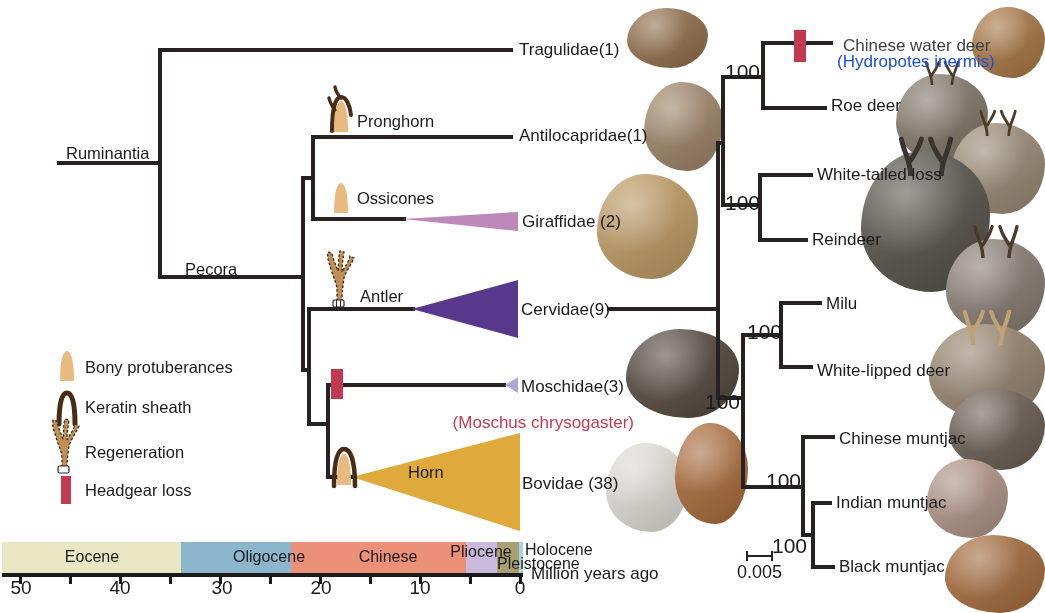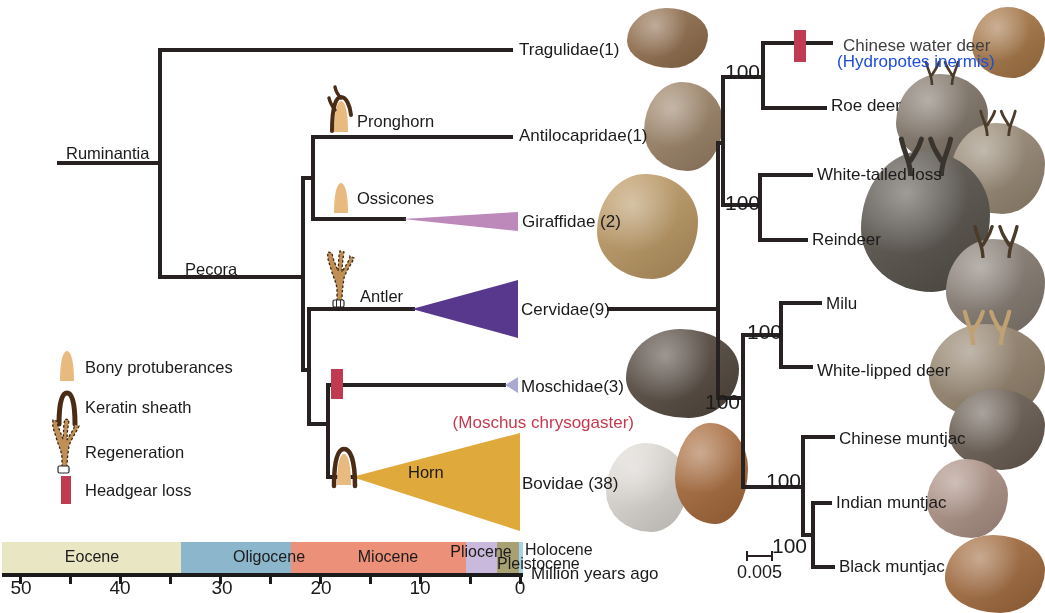--- a/index.html
+++ b/index.html
@@ -150,21 +150,21 @@
   <div class="tick" style="left:469px;"></div>
   <div class="tick" style="left:519px;"></div>
   <div class="ticklbl" style="left:21px;">50</div>
   <div class="ticklbl" style="left:120px;">40</div>
   <div class="ticklbl" style="left:222px;">30</div>
   <div class="ticklbl" style="left:321px;">20</div>
   <div class="ticklbl" style="left:420px;">10</div>
   <div class="ticklbl" style="left:520px;">0</div>
   <div class="plabel ctr" style="left:92px;top:548px;">Eocene</div>
   <div class="plabel ctr" style="left:223px;top:548px;margin-left:46px;">Oligocene</div>
-  <div class="plabel ctr" style="left:388px;top:548px;">Miocene</div>
+  <div class="plabel ctr" style="left:388px;top:548px;">Chinese</div>
   <div class="plabel ctr" style="left:481px;top:543px;">Pliocene</div>
   <div class="plabel" style="left:497px;top:555px;">Pleistocene</div>
   <div class="plabel" style="left:525px;top:541px;">Holocene</div>
   <div class="lbl" style="left:531px;top:565px;font-size:17px;">Million years ago</div>
 
   <div class="lbl small" style="left:66px;top:145px;">Ruminantia</div>
   <div class="lbl small" style="left:185px;top:261px;">Pecora</div>
   <div class="lbl small" style="left:357px;top:113px;">Pronghorn</div>
   <div class="lbl small" style="left:357px;top:190px;">Ossicones</div>
   <div class="lbl small" style="left:360px;top:288px;">Antler</div>

